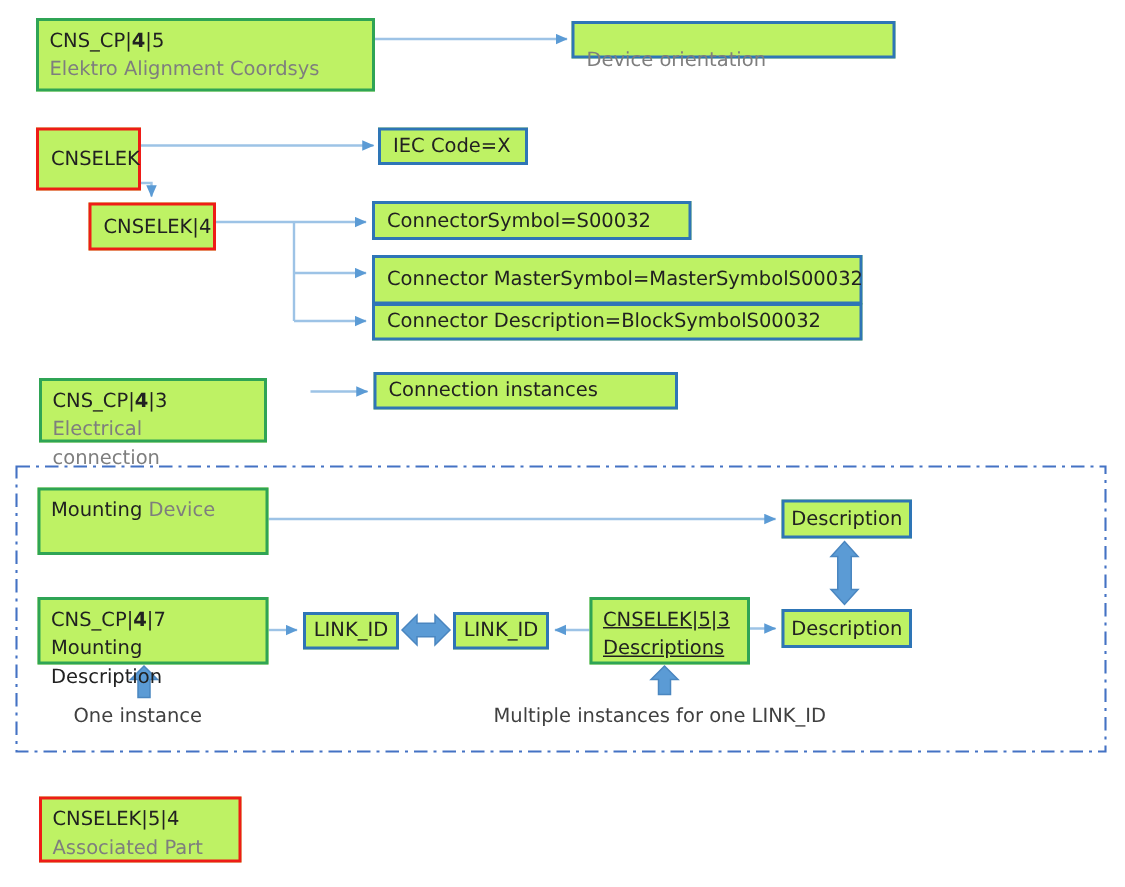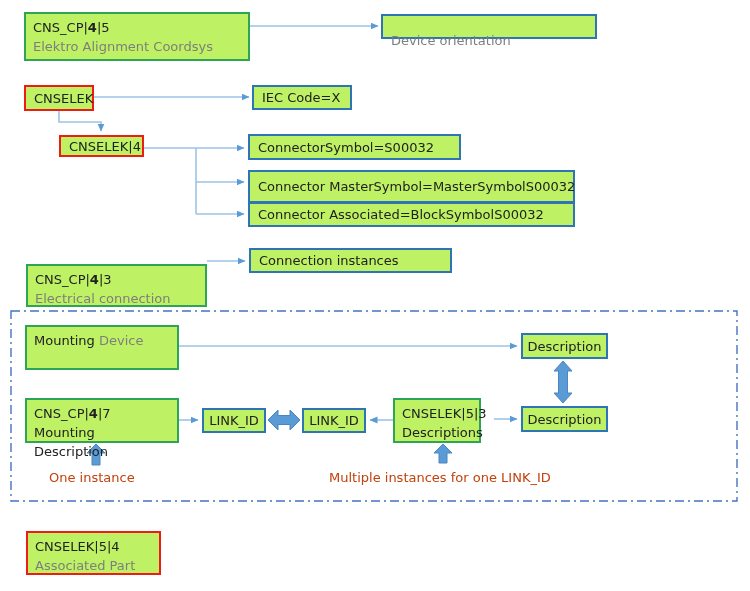--- a/index.html
+++ b/index.html
@@ -9,21 +9,21 @@
   .box{position:absolute;z-index:2;background:#bef264;box-sizing:border-box;
        font-size:13px;color:#212121;}
   .g{border:2px solid #2fa455;}
   .r{border:2px solid #ee1c17;}
   .b{border:2px solid #2e75b6;}
   .two{padding:4px 7px;line-height:19px;}
   .one{display:flex;align-items:center;padding:0 8px;white-space:nowrap;}
   .ctr{justify-content:center;padding:0 2px;}
   .muted{color:#7e7e7e;font-weight:normal;margin-top:28px;}
   .bnum{font-weight:bold;}
-  .note{position:absolute;z-index:2;font-size:13px;color:#c2410c;white-space:nowrap;}
+  .note{position:absolute;z-index:2;font-size:13px;color:#404040;white-space:nowrap;}
 </style>
 </head>
 <body>
 
 <div id="stage">
 
   <svg class="wires" width="750" height="591" viewBox="0 0 750 591">
     <defs>
       <marker id="ah" markerWidth="10" markerHeight="9" refX="7.5" refY="3.5" orient="auto" markerUnits="userSpaceOnUse">
         <path d="M0,0 L8,3.5 L0,7 Z" fill="#5b9bd5"></path>
@@ -53,44 +53,44 @@
       <polygon points="96,444 105,453 100,453 100,465 92,465 92,453 87,453"></polygon>
       <polygon points="443,444 452,453 447,453 447,463 439,463 439,453 434,453"></polygon>
     </g>
   </svg>
 
   <div class="box g two" style="left:24px;top:12px;width:226px;height:49px;">
     <div><span>CNS_CP|</span><span class="bnum">4</span><span>|5</span></div>
     <div><span></span><span class="muted">Elektro Alignment Coordsys</span></div>
   </div>
 
-  <div class="box g two" style="left:26px;top:264px;width:181px;height:43px;">
+  <div class="box g two" style="left:26px;top:252px;width:152px;height:43px;">
     <div><span>CNS_CP|</span><span class="bnum">4</span><span>|3</span></div>
     <div><span></span><span class="muted">Electrical connection</span></div>
   </div>
 
   <div class="box g two" style="left:25px;top:325px;width:154px;height:45px;">
     <div><span>Mounting </span><span class="muted">Device</span></div>
   </div>
 
   <div class="box g two" style="left:25px;top:398px;width:154px;height:45px;">
     <div><span>CNS_CP|</span><span class="bnum">4</span><span>|7</span></div>
     <div><span>Mounting Description</span><span class="muted"></span></div>
   </div>
 
-  <div class="box g two" style="left:393px;top:398px;width:88px;height:45px;">
+  <div class="box g two" style="left:393px;top:398px;width:107px;height:45px;text-decoration:underline;">
     <div><span>CNSELEK|5|3</span><span class="bnum"></span><span></span></div>
     <div><span>Descriptions</span><span class="muted"></span></div>
   </div>
 
-  <div class="box r one" style="left:24px;top:85px;width:70px;height:26px;text-align:right;">
+  <div class="box r one" style="left:24px;top:85px;width:70px;height:42px;text-align:right;">
     <span>CNSELEK</span>
   </div>
 
-  <div class="box r one" style="left:59px;top:135px;width:85px;height:22px;">
+  <div class="box r one" style="left:59px;top:135px;width:85px;height:32px;">
     <span>CNSELEK|4</span>
   </div>
 
   <div class="box r two" style="left:26px;top:531px;width:135px;height:44px;">
     <div><span>CNSELEK|5|4</span><span class="bnum"></span><span></span></div>
     <div><span></span><span class="muted">Associated Part</span></div>
   </div>
 
   <div class="box b one" style="left:381px;top:14px;width:216px;height:25px;">
     <span class="muted">Device orientation</span>
@@ -102,21 +102,21 @@
 
   <div class="box b one" style="left:248px;top:134px;width:213px;height:26px;">
     <span>ConnectorSymbol=S00032</span>
   </div>
 
   <div class="box b one" style="left:248px;top:170px;width:327px;height:33px;">
     <span>Connector MasterSymbol=MasterSymbolS00032</span>
   </div>
 
   <div class="box b one" style="left:248px;top:202px;width:327px;height:25px;">
-    <span>Connector Associated=BlockSymbolS00032</span>
+    <span>Connector Description=BlockSymbolS00032</span>
   </div>
 
   <div class="box b one" style="left:249px;top:248px;width:203px;height:25px;">
     <span>Connection instances</span>
   </div>
 
   <div class="box b one ctr" style="left:521px;top:333px;width:87px;height:26px;">
     <span>Description</span>
   </div>
 

